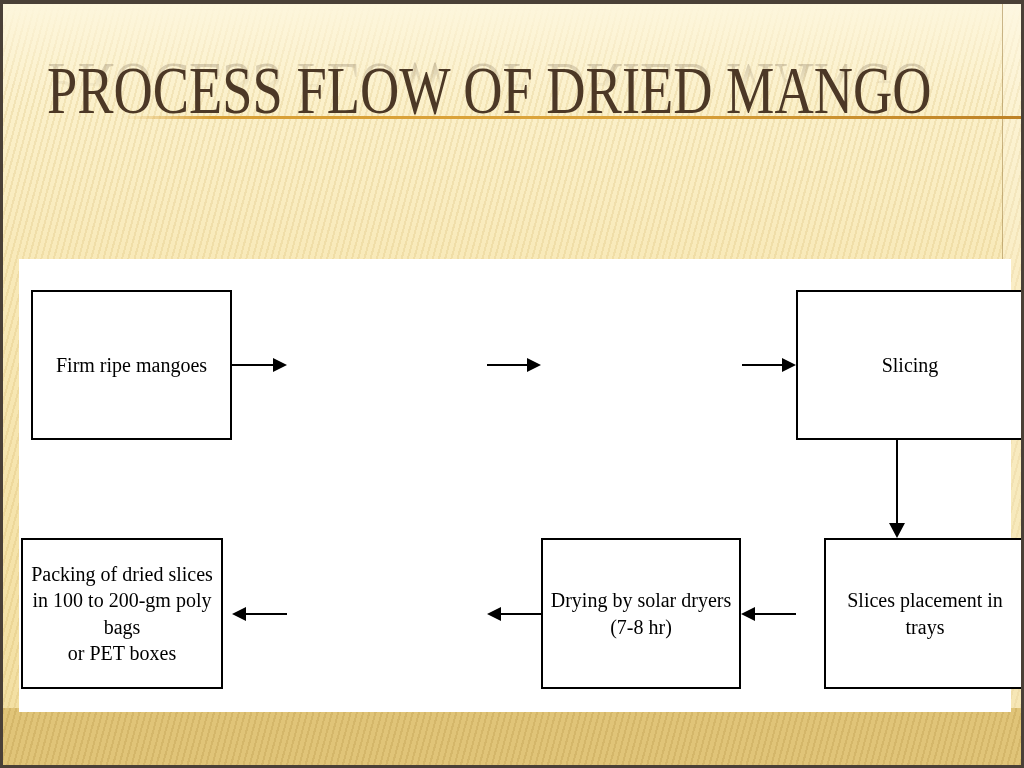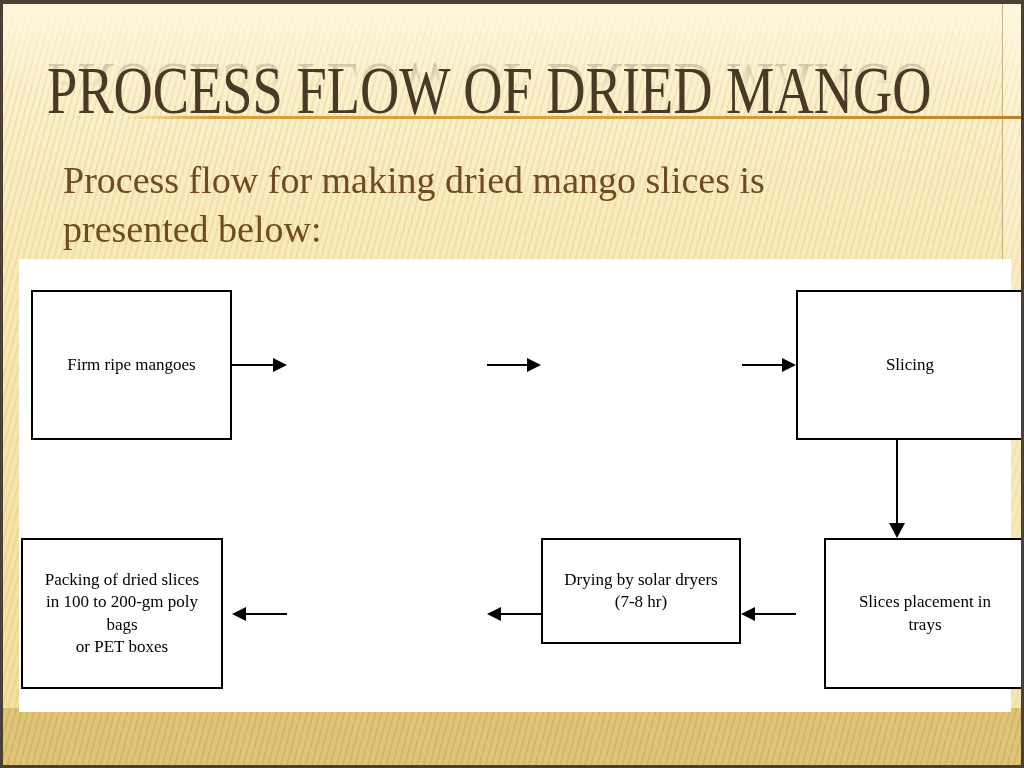--- a/index.html
+++ b/index.html
@@ -77,30 +77,30 @@
     width: 992px; height: 453px;
     background: #FFFFFF;
   }
   .fbox {
     position: absolute;
     box-sizing: border-box;
     border: 2px solid #000000;
     background: #FFFFFF;
     display: flex; align-items: center; justify-content: center;
     text-align: center;
-    font-size: 17px; line-height: 1.32; color: #000000;
+    font-size: 20px; line-height: 1.32; color: #000000;
     white-space: pre-line;
     padding: 4px;
   }
   .b1 { left: 12px;  top: 31px;  width: 201px; height: 150px; }
   .b2 { left: 268px; top: 31px;  width: 200px; height: 150px; }
   .b3 { left: 522px; top: 31px;  width: 201px; height: 150px; }
   .b4 { left: 777px; top: 31px;  width: 228px; height: 150px; }
   .b5 { left: 777px; top: 279px; width: 202px; height: 151px; margin-left: 28px; }
-  .b6 { left: 522px; top: 279px; width: 200px; height: 106px; }
+  .b6 { left: 522px; top: 279px; width: 200px; height: 151px; }
   .b7 { left: 268px; top: 279px; width: 200px; height: 151px; }
   .b8 { left: 2px;  top: 279px; width: 202px; height: 151px; }
 
   .hline { position: absolute; height: 2px; background: #000; }
   .vline { position: absolute; width: 2px;  background: #000; }
   .head-right {
     position: absolute; width: 0; height: 0;
     border-top: 7px solid transparent; border-bottom: 7px solid transparent;
     border-left: 14px solid #000;
   }
@@ -122,22 +122,20 @@
   <div class="pinstripes"></div>
   <div class="right-strip"></div>
   <div class="bottom-band">
     <div class="band-stripes"></div>
   </div>
 
   <div class="title-reflection">PROCESS FLOW OF DRIED MANGO</div>
   <div class="title-rule"></div>
   <h1 class="title" style="margin:0;font-weight:normal;">PROCESS FLOW OF DRIED MANGO</h1>
 
-  <div class="subtitle">Process flow for making dried mango slices is
-presented below:</div>
 
   <div class="panel">
 
     <div class="fbox b1">
       <span>Firm ripe mangoes</span>
     </div>
     <div class="fbox b4">
       <span>Slicing</span>
     </div>
 

